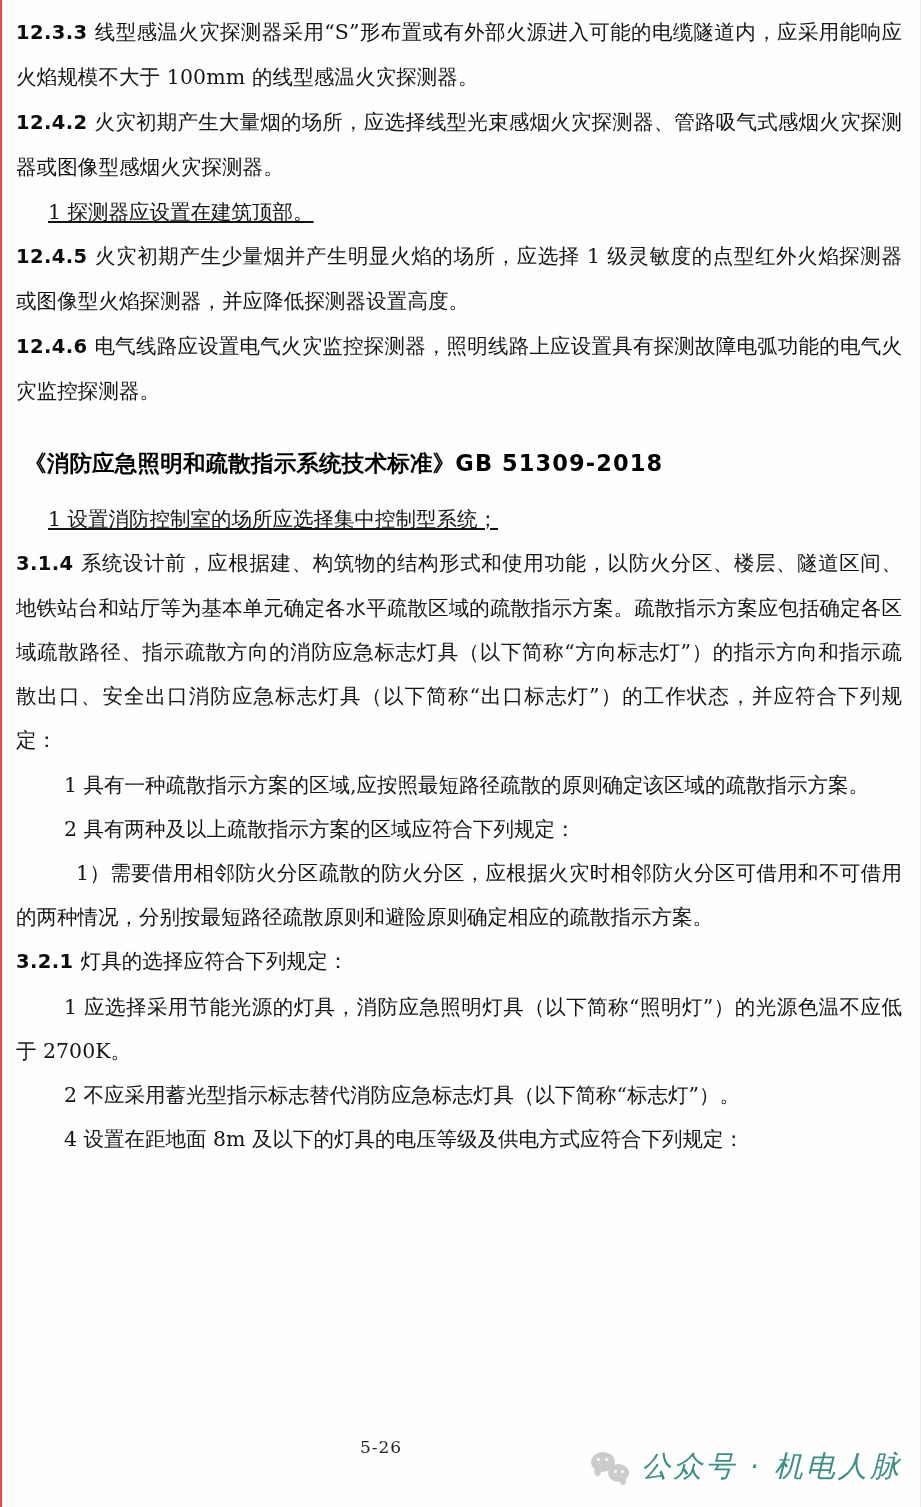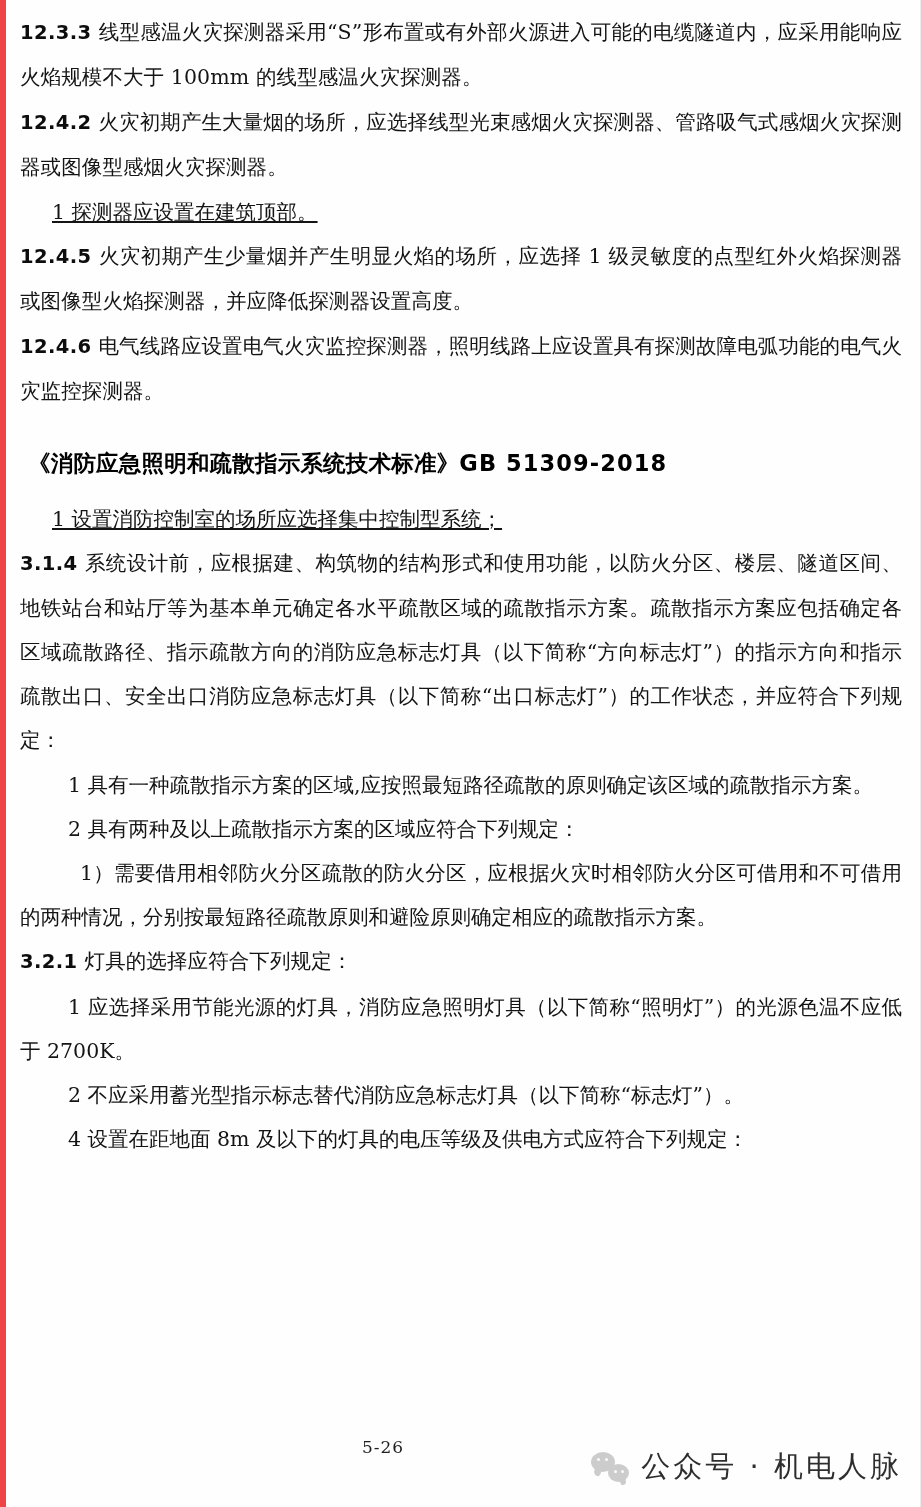--- a/index.html
+++ b/index.html
@@ -12,21 +12,21 @@
     height: 1507px;
     position: relative;
     font-family: "DejaVu Serif", "Liberation Serif", serif;
     color: #1a1a1a;
     overflow: hidden;
   }
   .page {
     position: absolute;
     inset: 0;
     background: #fefefe;
-    border-left: 6px solid #ef4444;
+    border-left: 2px solid #ef4444;
     border-right: 1px solid #ececec;
     box-sizing: border-box;
     padding: 10px 18px 0 14px;
   }
   .content {
     position: relative;
   }
 
   
   .clause {
@@ -168,22 +168,23 @@
     background: #fbfbfb;
   }
   .wechat-icon .d1 { left: 6px;  top: 6px; }
   .wechat-icon .d2 { left: 14px; top: 6px; }
   .wechat-icon .d3 { right: 12px; bottom: 9px; }
   .wechat-icon .d4 { right: 5px;  bottom: 9px; }
   .watermark-text {
     font-family: "DejaVu Sans", "Liberation Sans", sans-serif;
     font-size: 29px;
     letter-spacing: 3px;
-    color: #000000;
+    color: #0f766e;
     white-space: nowrap;
+    font-style: italic;
   }
 </style>
 </head>
 <body>
 
 <div class="page">
   <div class="content">
 
     <p class="clause">
       <span class="num">12.3.3</span><span class="body">线型感温火灾探测器采用“S”形布置或有外部火源进入可能的电缆隧道内，应采用能响应火焰规模不大于 100mm 的线型感温火灾探测器。</span>

